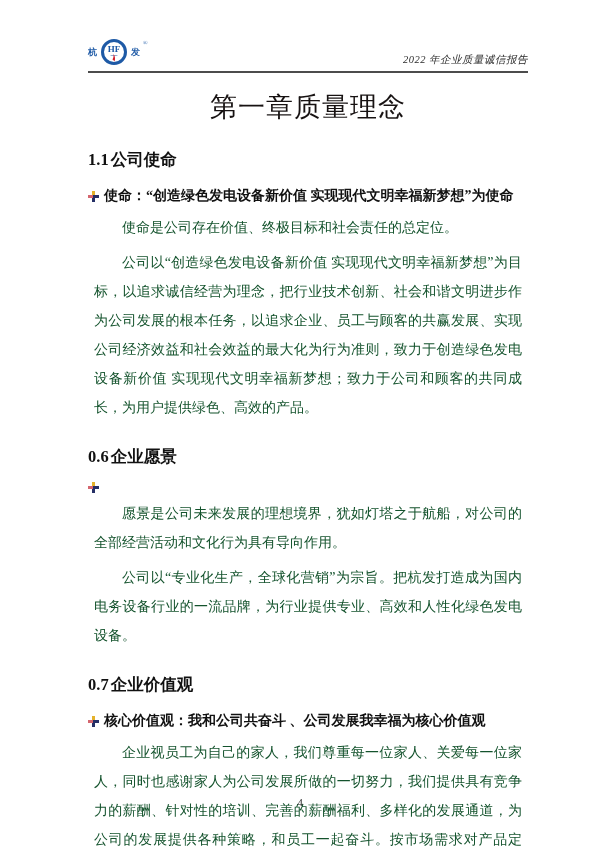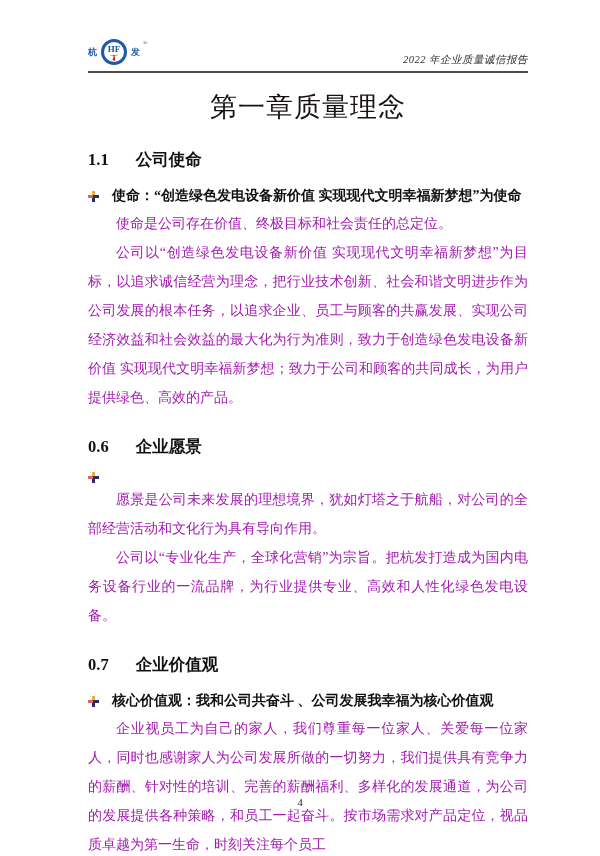--- a/index.html
+++ b/index.html
@@ -30,42 +30,42 @@
     font-size:27px;font-weight:normal;
     letter-spacing:1px;
     margin:16px 0 10px 0;
     color:#171212;
   }
   
   .sec-head{
     font-size:16.5px;font-weight:bold;color:#111;
     margin:24px 0 6px 0;
   }
-  .sec-head .num{margin-right:27px;}
+  .sec-head .num{margin-right:2px;}
   .bullet-row{
-    display:flex;align-items:center;gap:13px;
+    display:flex;align-items:center;gap:5px;
     font-size:14px;font-weight:bold;color:#111;
     margin:14px 0 2px 0;
     line-height:22px;
   }
   .bullet-icon{position:relative;width:11px;height:11px;flex:0 0 11px;}
   .bullet-icon .v{
     position:absolute;left:4px;top:0;width:3px;height:11px;
     background:linear-gradient(to bottom,#e5b22b 0%,#e5b22b 42%,#252f66 42%,#252f66 100%);
   }
   .bullet-icon .h{
     position:absolute;top:4px;left:0;width:11px;height:3px;
     background:linear-gradient(to right,#d4666f 0%,#d4666f 42%,#252f66 42%,#252f66 100%);
   }
   .para{
     font-size:14px;line-height:29px;
     text-align:justify;text-justify:inter-ideograph;
     text-indent:2em;
-    margin:0;
-    color:#a21caf;
+    margin:6px;
+    color:#14532d;
   }
   
   .page-num{
     position:absolute;left:0;right:0;bottom:48px;
     text-align:center;font-size:10.5px;color:#222;
   }
 </style>
 </head>
 <body>
 

